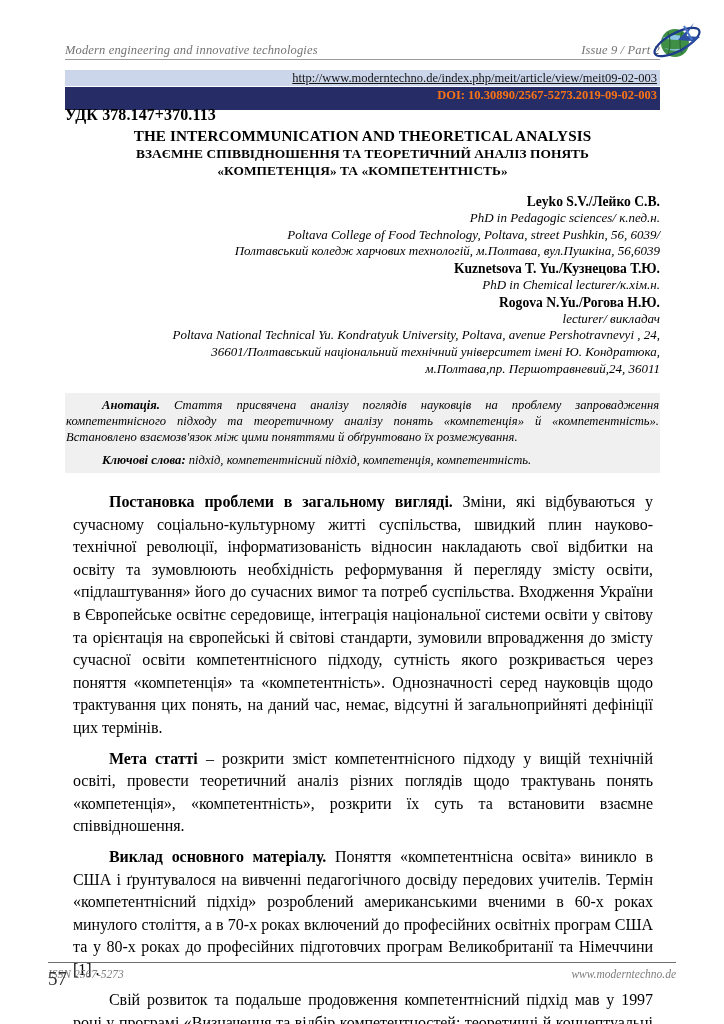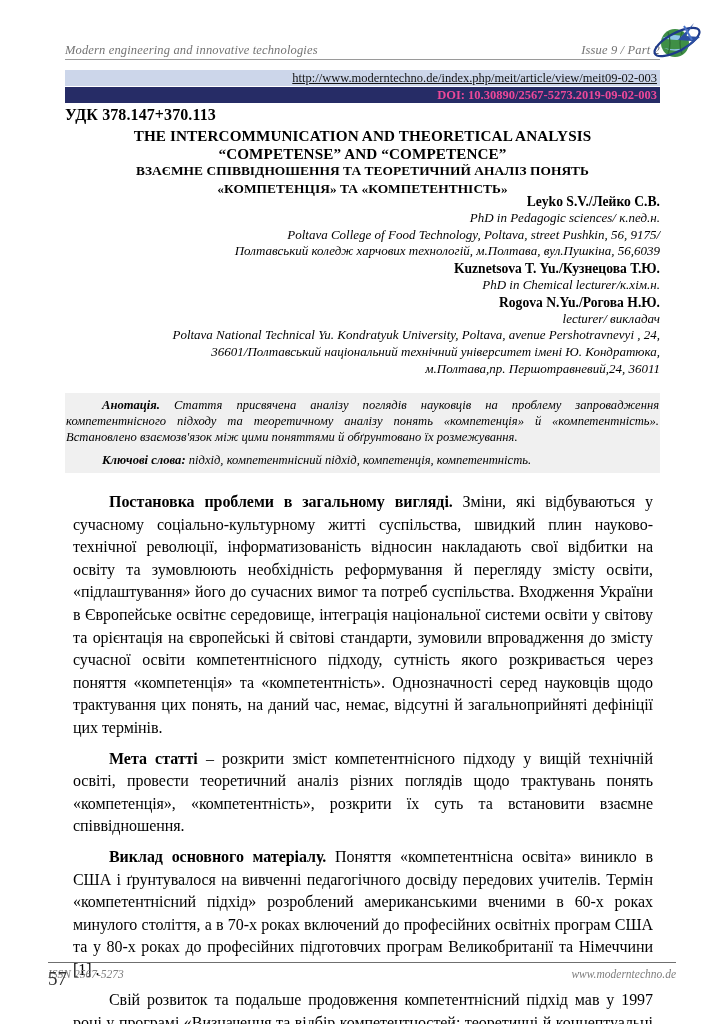--- a/index.html
+++ b/index.html
@@ -68,24 +68,24 @@
     top: 70px;
     height: 16px;
     line-height: 16px;
     background: #ccd6ea;
     font-size: 12.5px;
     color: #121212;
   }
   .band-url span { text-decoration: underline; }
   .band-doi {
     top: 87px;
-    height: 16px;
+    height: 23px;
     line-height: 17px;
     background: #262c66;
-    color: #ec4899;
+    color: #f97316;
     font-size: 12.5px;
     font-weight: bold;
   }
 
   
   .udk {
     position: absolute;
     left: 65px;
     top: 106px;
     font-size: 16px;
@@ -240,29 +240,28 @@
   </div>
 
   <div class="band band-doi">
     <span>DOI: 10.30890/2567-5273.2019-09-02-003</span>
   </div>
 
   <div class="udk">УДК 378.147+370.113</div>
 
   <div class="titleblock">
     <div class="title-en">THE INTERCOMMUNICATION AND THEORETICAL ANALYSIS</div>
-    <div class="title-en">“COMPETENSE” AND “COMPETENCE”</div>
     <div class="title-ua">ВЗАЄМНЕ СПІВВІДНОШЕННЯ ТА ТЕОРЕТИЧНИЙ АНАЛІЗ ПОНЯТЬ</div>
     <div class="title-ua">«КОМПЕТЕНЦІЯ» ТА «КОМПЕТЕНТНІСТЬ»</div>
   </div>
 
   <div class="authors">
     <div class="author-name">Leyko S.V./Лейко С.В.</div>
     <div class="author-degree">PhD in Pedagogic sciences/ к.пед.н.</div>
-    <div class="author-aff">Poltava College of Food Technology, Poltava, street Pushkin, 56, 9175/</div>
+    <div class="author-aff">Poltava College of Food Technology, Poltava, street Pushkin, 56, 6039/</div>
     <div class="author-aff">Полтавський коледж харчових технологій, м.Полтава, вул.Пушкіна, 56,6039</div>
 
     <div class="author-name">Kuznetsova T. Yu./Кузнецова Т.Ю.</div>
     <div class="author-degree">PhD in Chemical lecturer/к.хім.н.</div>
 
     <div class="author-name">Rogova N.Yu./Рогова Н.Ю.</div>
     <div class="author-degree">lecturer/ викладач</div>
     <div class="author-aff">Poltava National Technical Yu. Kondratyuk University, Poltava, avenue Pershotravnevyi , 24,</div>
     <div class="author-aff">36601/Полтавський національний технічний університет імені Ю. Кондратюка,</div>
     <div class="author-aff">м.Полтава,пр. Першотравневий,24, 36011</div>

